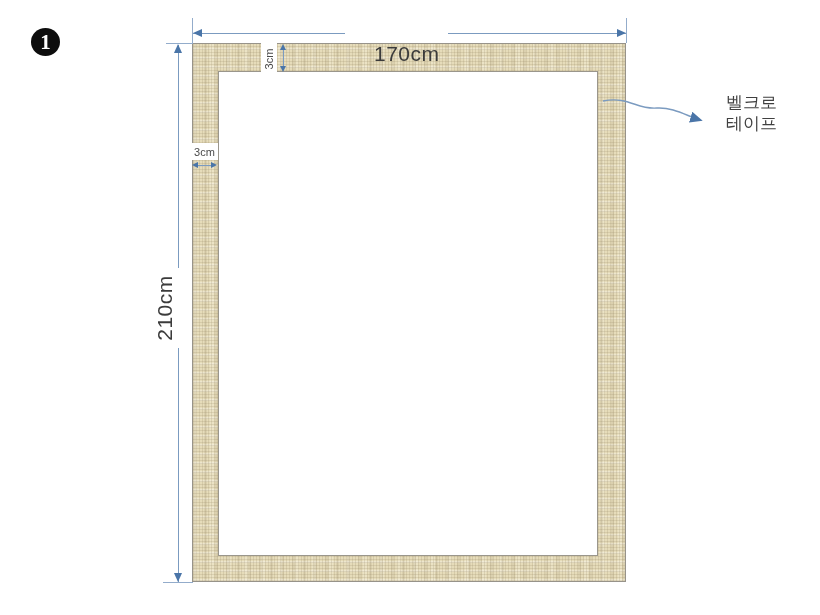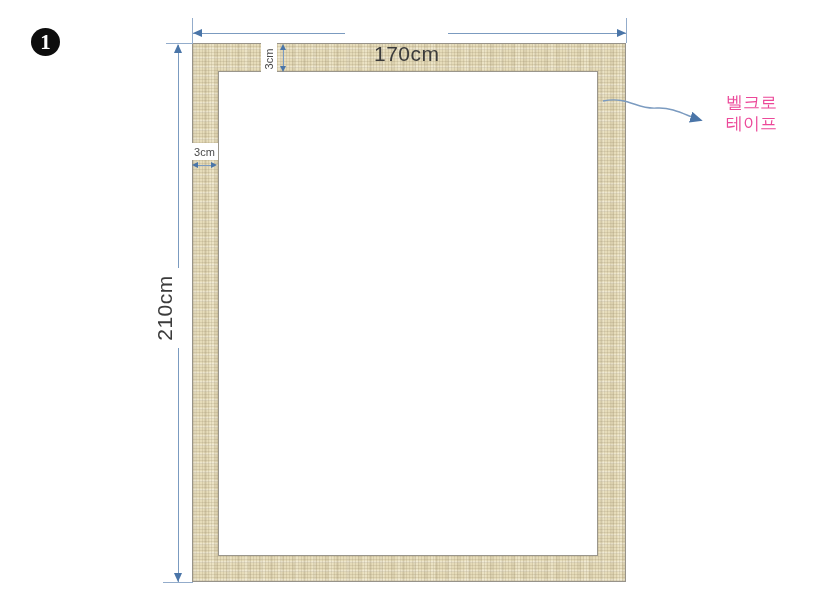--- a/index.html
+++ b/index.html
@@ -56,21 +56,21 @@
   .label-210{
     left:129px;top:297px;width:70px;height:22px;text-align:center;
     transform:rotate(-90deg);transform-origin:center center;
   }
 
   .box-3top{left:261px;top:41px;width:16px;height:36px;display:flex;align-items:center;justify-content:center;}
   .box-3top span{display:block;transform:rotate(-90deg);white-space:nowrap;}
   .box-3left{left:191px;top:143px;width:27px;height:17px;display:flex;align-items:center;justify-content:center;}
 
   .callout-text{
-    left:726px;top:92px;color:#ec4899;font-size:17px;line-height:21px;
+    left:726px;top:92px;color:#404040;font-size:17px;line-height:21px;
   }
 </style>
 </head>
 <body>
 
 <div class="abs badge">
   <span>1</span>
 </div>
 
 <div class="abs frame">

